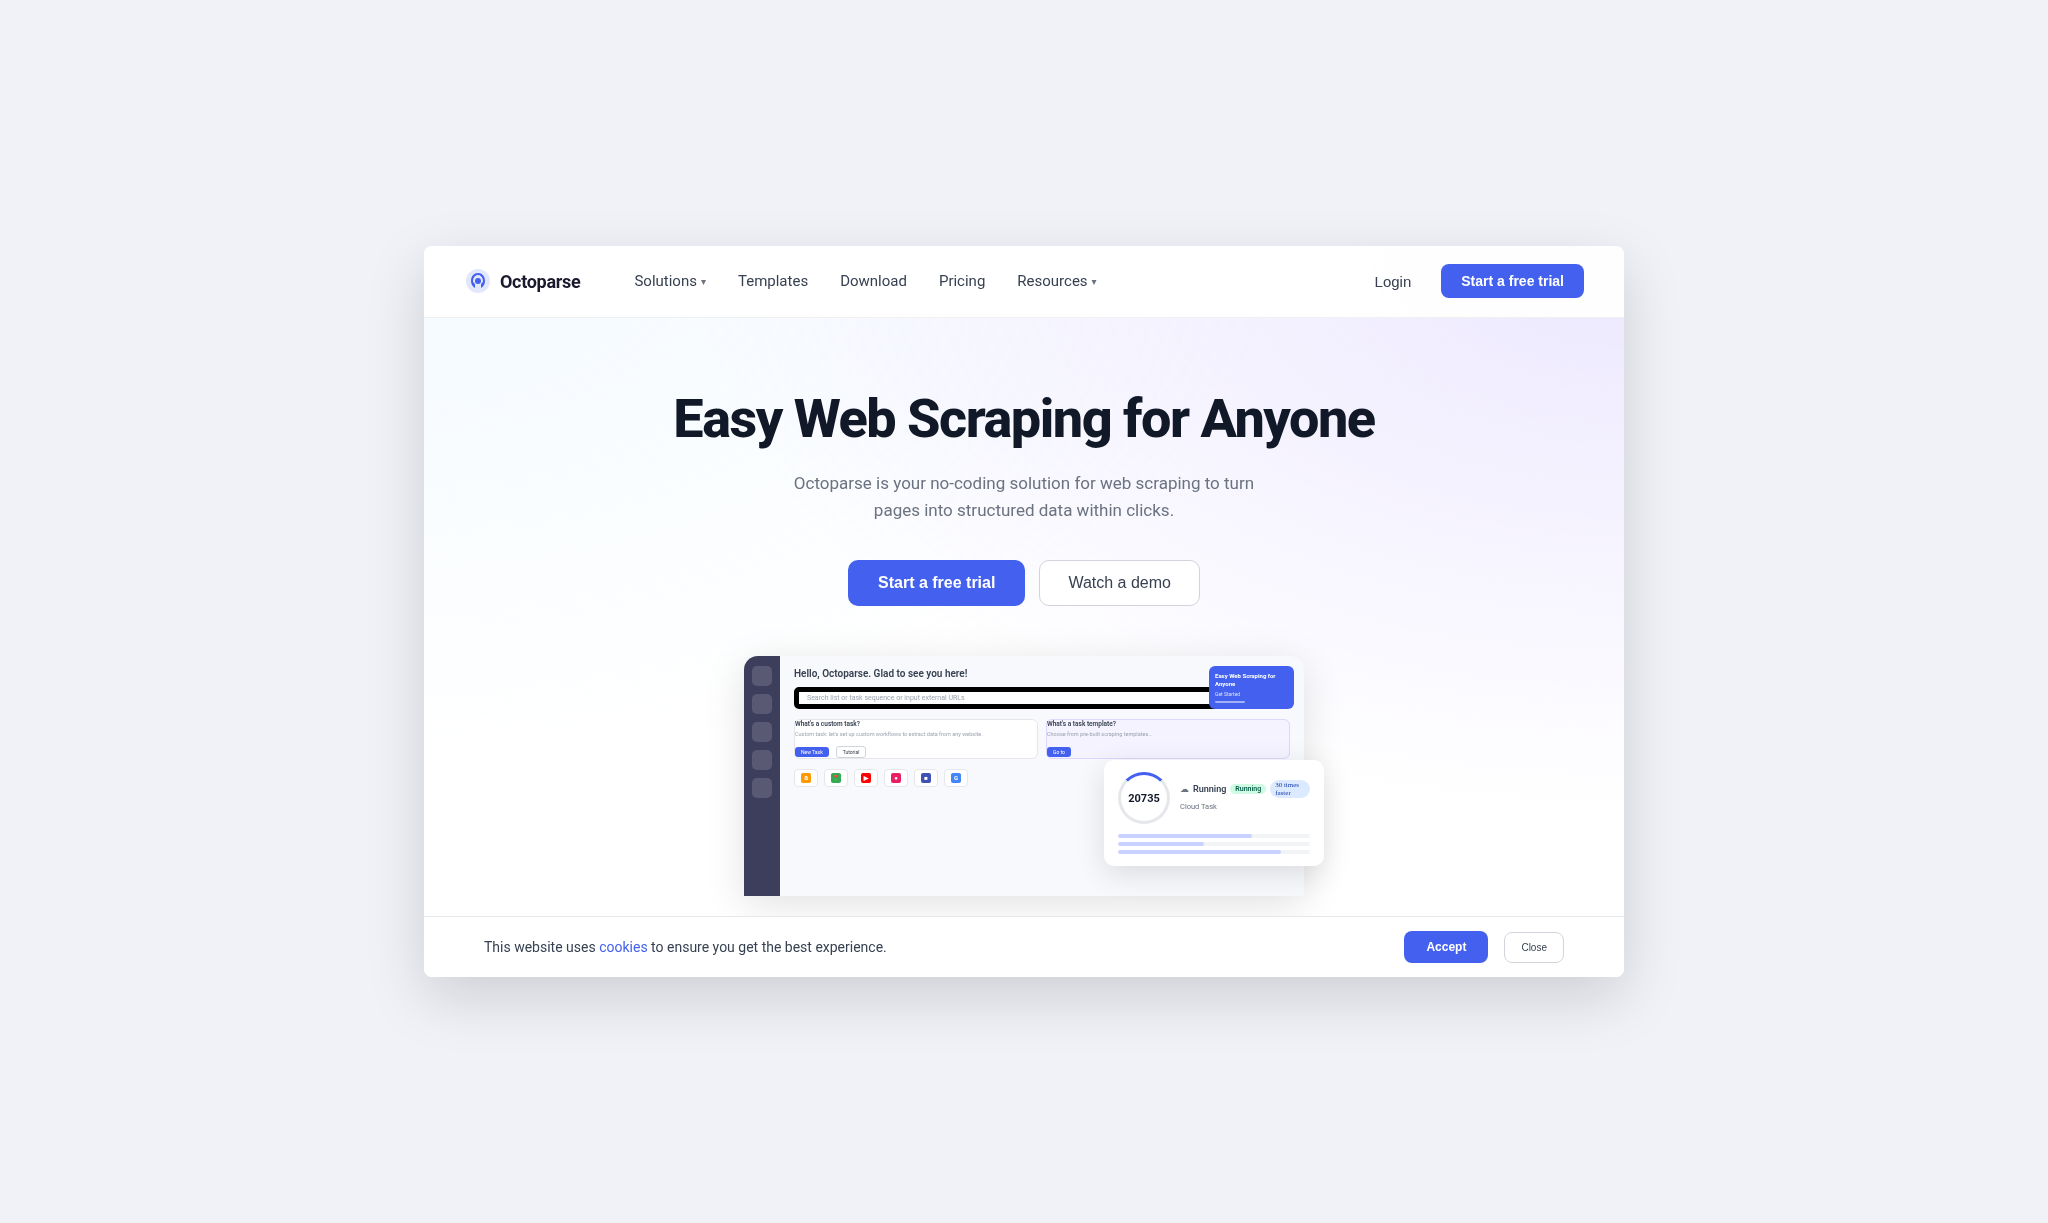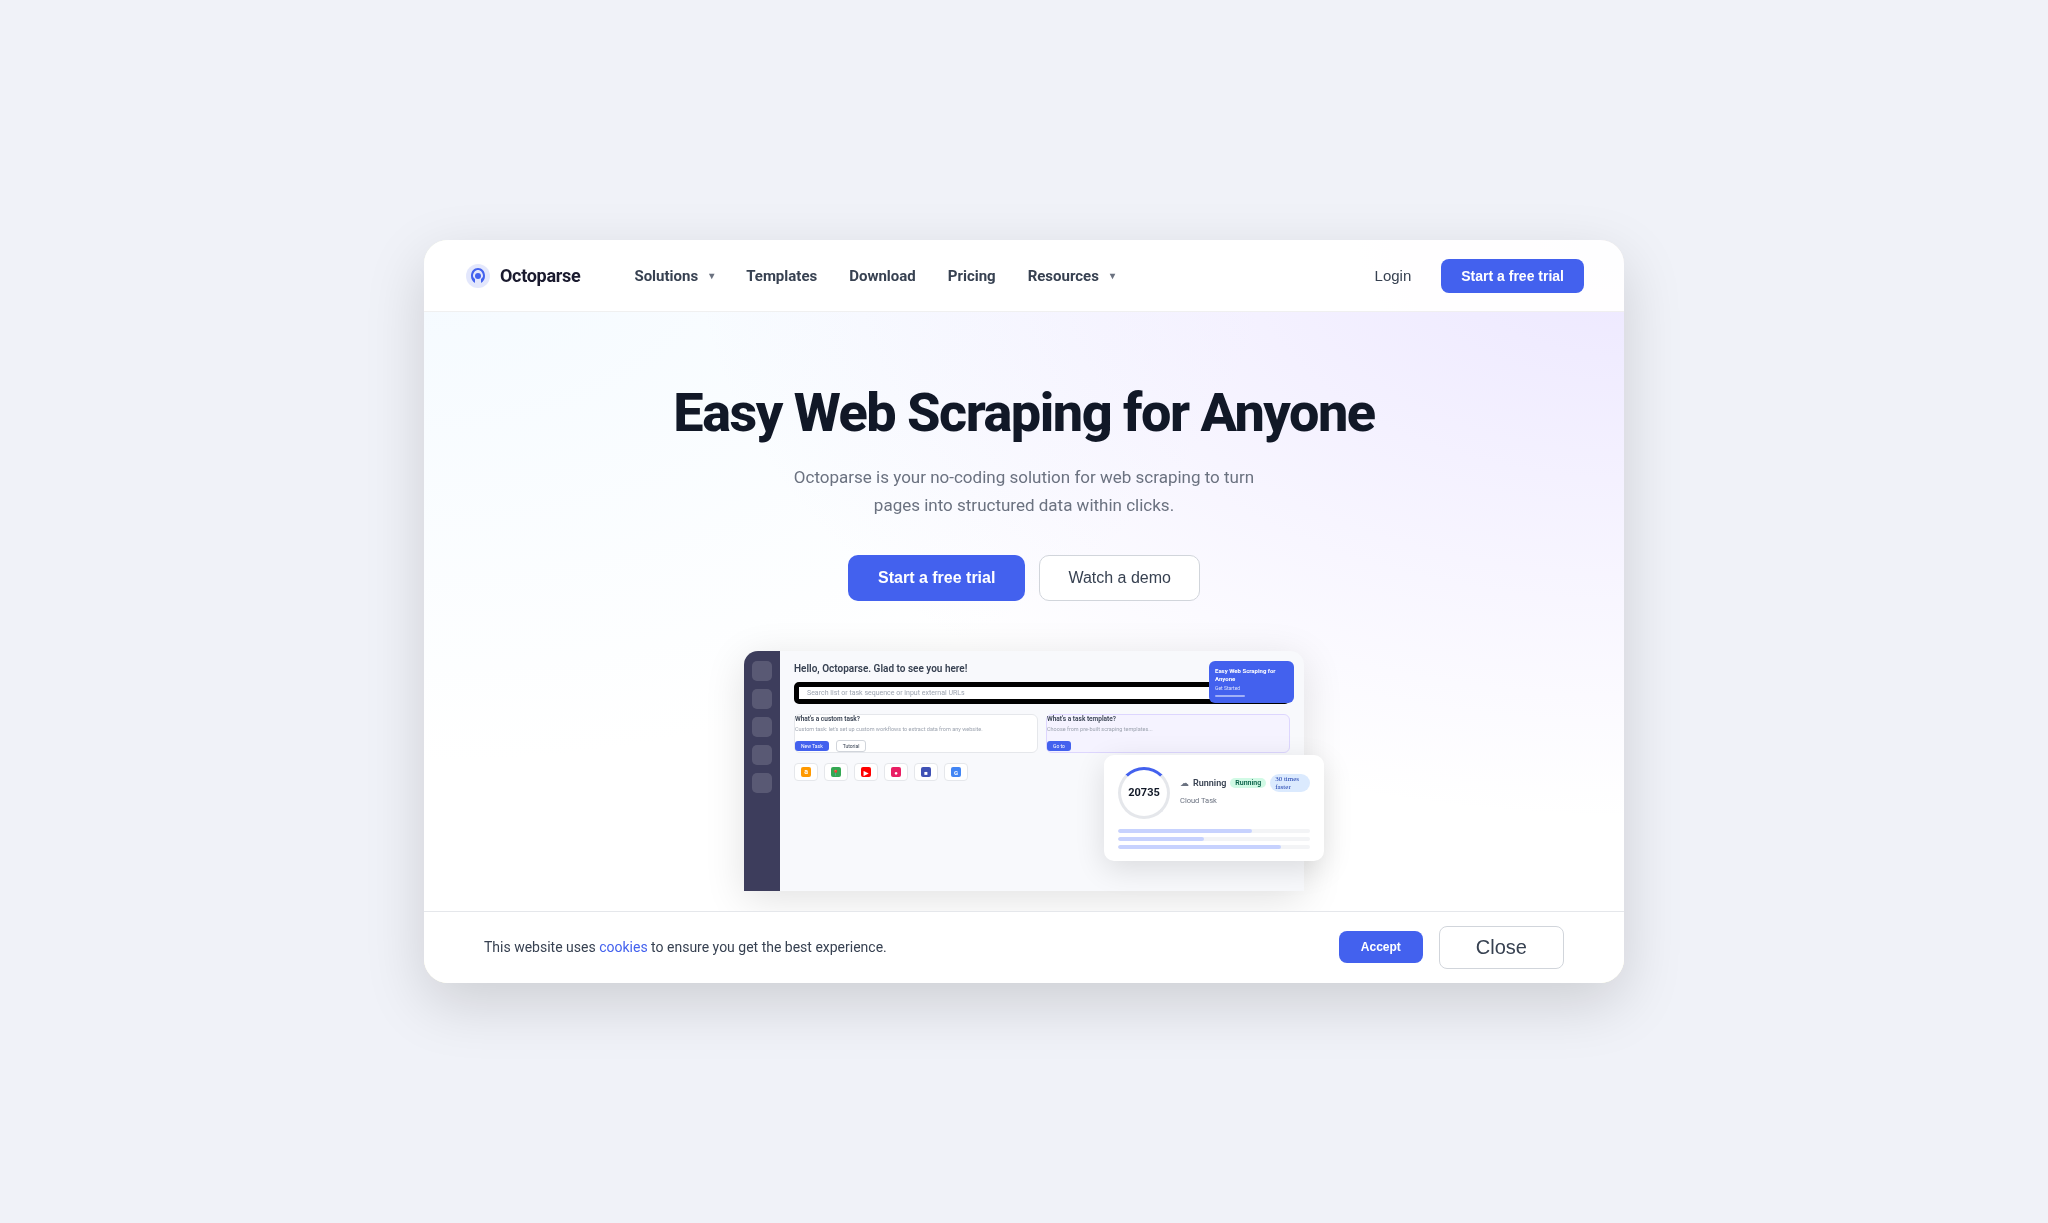--- a/index.html
+++ b/index.html
@@ -10,21 +10,21 @@
       display: flex;
       align-items: center;
       justify-content: center;
       min-height: 100vh;
       padding: 20px;
     }
 
     .browser-window {
       width: 1200px;
       background: #fef9c3;
-      border-radius: 24px;
+      border-radius: 8px;
       box-shadow: 0 20px 60px rgba(0,0,0,0.15);
       overflow: hidden;
       position: relative;
     }
 
     
     .page-bg {
       position: absolute;
       top: 0; left: 0; right: 0; bottom: 0;
       background: 
@@ -70,28 +70,28 @@
     .nav-links {
       display: flex;
       align-items: center;
       gap: 4px;
       flex: 1;
     }
 
     .nav-item {
       display: flex;
       align-items: center;
-      gap: 11px;
+      gap: 4px;
       padding: 8px 14px;
       font-size: 15px;
       color: #374151;
       cursor: pointer;
       border-radius: 8px;
       transition: background 0.15s;
-      font-weight: 700;
+      font-weight: 400;
     }
 
     .chevron-icon {
       font-size: 10px;
       color: #6b7280;
     }
 
     .nav-actions {
       display: flex;
       align-items: center;
@@ -499,22 +499,22 @@
       font-weight: 600;
       color: #ffffff;
       background: #4361ee;
       border: none;
       border-radius: 8px;
       cursor: pointer;
       white-space: nowrap;
     }
 
     .btn-close-cookie {
-      padding: 9px 36px;
-      font-size: 20px;
+      padding: 9px 16px;
+      font-size: 10px;
       font-weight: 500;
       color: #374151;
       background: transparent;
       border: 1.5px solid #d1d5db;
       border-radius: 8px;
       cursor: pointer;
       white-space: nowrap;
     }
   </style>
 </head>

